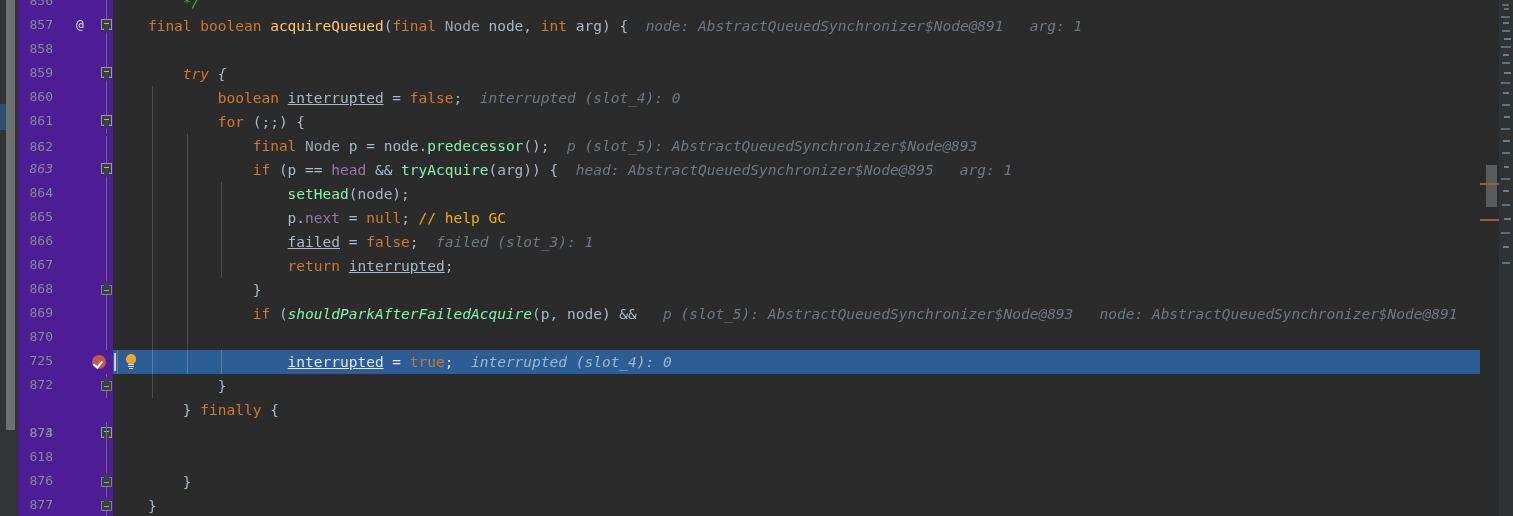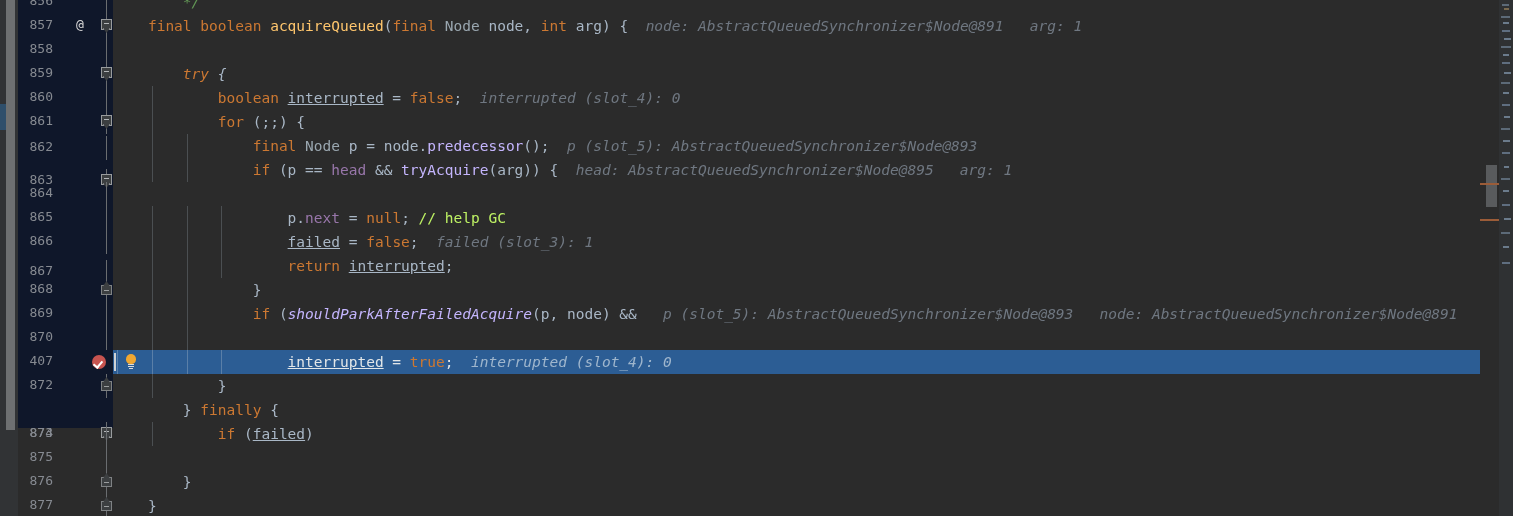--- a/index.html
+++ b/index.html
@@ -38,22 +38,22 @@
     position: absolute;
     left: 0; top: 104px;
     width: 6px; height: 26px;
     background: #2f4f6b;
   }
 
   
   .gutter {
     position: absolute;
     left: 18px; top: 0;
-    width: 95px; height: 428px;
-    background: #0f172a;
+    width: 95px; height: 516px;
+    background: #4c1d95;
   }
   .gutter-row {
     position: relative;
     height: 24px;
     width: 95px;
   }
   .lineno {
     position: absolute;
     right: 60px;
     top: 3px;
@@ -206,24 +206,24 @@
   }
   .bulb-b1 { position:absolute; left:4px; top:10px; width:6px; height:1px; background:#dcdcdc; }
   .bulb-b2 { position:absolute; left:4px; top:12px; width:6px; height:1px; background:#dcdcdc; }
   .bulb-b3 { position:absolute; left:5px; top:14px; width:4px; height:1px; background:#dcdcdc; }
 
   
   .kw   { color: #cc7832; }            
   .cls  { color: #9aa7b0; }            
   .typ  { color: #a9b7c6; }            
   .mdecl{ color: #ffc66d; }            
-  .mcall{ color: #c4b5fd; }            
+  .mcall{ color: #86efac; }            
   .fld  { color: #9876aa; }            
   .cmt  { color: #629755; font-style: italic; }  
-  .lcmt { color: #bef264; }            
+  .lcmt { color: #eab308; }            
   .var  { color: #a9b7c6; text-decoration: underline; }  
   .ital { font-style: italic; }
   .punc { color: #a9b7c6; }
   
   .hint {
     color: #6f7781;
     font-style: italic;
   }
   .code-row.selected .hint { color: #9fb6cd; }
   .code-row.selected .var,
@@ -295,74 +295,74 @@
       </div>
       <div class="gutter-row" style="position: absolute; top: 110px; left: 0px;">
         <div class="lineno">861</div>
         <div class="fold-line"></div>
         <div class="fold-down"></div>
       </div>
       <div class="gutter-row" style="position: absolute; top: 136px; left: 0px;">
         <div class="lineno">862</div>
         <div class="fold-line"></div>
       </div>
-      <div class="gutter-row" style="position: absolute; top: 169px; left: 0px;">
+      <div class="gutter-row" style="position: absolute; top: 158px; left: 0px; font-style: italic;">
         <div class="lineno">863</div>
         <div class="fold-line"></div>
         <div class="fold-down"></div>
       </div>
       <div class="gutter-row" style="position: absolute; top: 182px; left: 0px;">
         <div class="lineno">864</div>
         <div class="fold-line"></div>
       </div>
       <div class="gutter-row" style="position: absolute; top: 206px; left: 0px;">
         <div class="lineno">865</div>
         <div class="fold-line"></div>
       </div>
       <div class="gutter-row" style="position: absolute; top: 230px; left: 0px;">
         <div class="lineno">866</div>
         <div class="fold-line"></div>
       </div>
-      <div class="gutter-row" style="position: absolute; top: 254px; left: 0px; margin-top: 6px;">
+      <div class="gutter-row" style="position: absolute; top: 254px; left: 0px;">
         <div class="lineno">867</div>
         <div class="fold-line"></div>
       </div>
       <div class="gutter-row" style="position: absolute; top: 278px; left: 0px;">
         <div class="lineno">868</div>
         <div class="fold-line"></div>
         <div class="fold-up"></div>
       </div>
       <div class="gutter-row" style="position: absolute; top: 302px; left: 0px;">
         <div class="lineno">869</div>
         <div class="fold-line"></div>
       </div>
       <div class="gutter-row" style="position: absolute; top: 326px; left: 0px;">
         <div class="lineno">870</div>
         <div class="fold-line"></div>
       </div>
       <div class="gutter-row" style="position: absolute; top: 350px; left: 0px;">
-        <div class="lineno">407</div>
+        <div class="lineno">725</div>
         <div class="breakpoint"></div>
       </div>
       <div class="gutter-row" style="position: absolute; top: 374px; left: 0px;">
         <div class="lineno">872</div>
         <div class="fold-line"></div>
         <div class="fold-up"></div>
       </div>
       <div class="gutter-row" style="position: absolute; top: 422px; left: 0px;">
         <div class="lineno">873</div>
         <div class="fold-line"></div>
         <div class="fold-down"></div>
       </div>
       <div class="gutter-row" style="position: absolute; top: 422px; left: 0px;">
         <div class="lineno">874</div>
         <div class="fold-line"></div>
       </div>
       <div class="gutter-row" style="position: absolute; top: 446px; left: 0px;">
-        <div class="lineno">875</div>
+        <div class="lineno">618</div>
         <div class="fold-line"></div>
       </div>
       <div class="gutter-row" style="position: absolute; top: 470px; left: 0px;">
         <div class="lineno">876</div>
         <div class="fold-line"></div>
         <div class="fold-up"></div>
       </div>
       <div class="gutter-row" style="position: absolute; top: 494px; left: 0px;">
         <div class="lineno">877</div>
         <div class="fold-line"></div>
@@ -371,30 +371,30 @@
     </div>
 
   <div class="code-area" id="code-area">
       <div class="code-row" style="position: absolute; top: -10px; left: 0px; width: 1380px;"><div class="code-text"><span class="punc">        </span><span class="cmt">*/</span></div></div>
       <div class="code-row" style="position: absolute; top: 14px; left: 0px; width: 1380px;"><div class="code-text"><span class="punc">    </span><span class="kw">final</span><span class="punc"> </span><span class="kw">boolean</span><span class="punc"> </span><span class="mdecl">acquireQueued</span><span class="punc">(</span><span class="kw">final</span><span class="punc"> </span><span class="cls">Node</span><span class="typ"> node</span><span class="punc">, </span><span class="kw">int</span><span class="typ"> arg</span><span class="punc">) {</span><span>  </span><span class="hint">node: AbstractQueuedSynchronizer$Node@891   arg: 1</span></div></div>
       <div class="code-row" style="position: absolute; top: 62px; left: 0px; width: 1380px; font-style: italic;"><div class="code-text"><span class="punc">        </span><span class="kw">try</span><span class="punc"> {</span></div></div>
       <div class="code-row" style="position: absolute; top: 86px; left: 0px; width: 1380px;"><div class="guide" style="left: 38.8px;"></div><div class="code-text"><span class="punc">            </span><span class="kw">boolean</span><span class="punc"> </span><span class="var">interrupted</span><span class="punc"> = </span><span class="kw">false</span><span class="punc">;</span><span>  </span><span class="hint">interrupted (slot_4): 0</span></div></div>
       <div class="code-row" style="position: absolute; top: 110px; left: 0px; width: 1380px;"><div class="guide" style="left: 38.8px;"></div><div class="code-text"><span class="punc">            </span><span class="kw">for</span><span class="punc"> (;;) {</span></div></div>
       <div class="code-row" style="position: absolute; top: 134px; left: 0px; width: 1380px;"><div class="guide" style="left: 38.8px;"></div><div class="guide" style="left: 73.6px;"></div><div class="code-text"><span class="punc">                </span><span class="kw">final</span><span class="punc"> </span><span class="cls">Node</span><span class="typ"> p = node.</span><span class="mcall">predecessor</span><span class="punc">();</span><span>  </span><span class="hint">p (slot_5): AbstractQueuedSynchronizer$Node@893</span></div></div>
       <div class="code-row" style="position: absolute; top: 158px; left: 0px; width: 1380px;"><div class="guide" style="left: 38.8px;"></div><div class="guide" style="left: 73.6px;"></div><div class="code-text"><span class="punc">                </span><span class="kw">if</span><span class="punc"> (p == </span><span class="fld">head</span><span class="punc"> &amp;&amp; </span><span class="mcall">tryAcquire</span><span class="punc">(arg)) {</span><span>  </span><span class="hint">head: AbstractQueuedSynchronizer$Node@895   arg: 1</span></div></div>
+      <div class="code-row" style="position: absolute; top: 182px; left: 0px; width: 1380px;"><div class="guide" style="left: 38.8px;"></div><div class="guide" style="left: 73.6px;"></div><div class="guide" style="left: 108.4px;"></div><div class="code-text"><span class="punc">                    </span><span class="mcall">setHead</span><span class="punc">(node);</span></div></div>
       <div class="code-row" style="position: absolute; top: 206px; left: 0px; width: 1380px;"><div class="guide" style="left: 38.8px;"></div><div class="guide" style="left: 73.6px;"></div><div class="guide" style="left: 108.4px;"></div><div class="code-text"><span class="punc">                    </span><span class="punc">p.</span><span class="fld">next</span><span class="punc"> = </span><span class="kw">null</span><span class="punc">; </span><span class="lcmt">// help GC</span></div></div>
       <div class="code-row" style="position: absolute; top: 230px; left: 0px; width: 1380px;"><div class="guide" style="left: 38.8px;"></div><div class="guide" style="left: 73.6px;"></div><div class="guide" style="left: 108.4px;"></div><div class="code-text"><span class="punc">                    </span><span class="var">failed</span><span class="punc"> = </span><span class="kw">false</span><span class="punc">;</span><span>  </span><span class="hint">failed (slot_3): 1</span></div></div>
       <div class="code-row" style="position: absolute; top: 254px; left: 0px; width: 1380px;"><div class="guide" style="left: 38.8px;"></div><div class="guide" style="left: 73.6px;"></div><div class="guide" style="left: 108.4px;"></div><div class="code-text"><span class="punc">                    </span><span class="kw">return</span><span class="punc"> </span><span class="var">interrupted</span><span class="punc">;</span></div></div>
       <div class="code-row" style="position: absolute; top: 278px; left: 0px; width: 1380px;"><div class="guide" style="left: 38.8px;"></div><div class="guide" style="left: 73.6px;"></div><div class="code-text"><span class="punc">                }</span></div></div>
       <div class="code-row" style="position: absolute; top: 302px; left: 0px; width: 1380px;"><div class="guide" style="left: 38.8px;"></div><div class="guide" style="left: 73.6px;"></div><div class="code-text"><span class="punc">                </span><span class="kw">if</span><span class="punc"> (</span><span class="mcall ital">shouldParkAfterFailedAcquire</span><span class="punc">(p, node) &amp;&amp; </span><span>  </span><span class="hint">p (slot_5): AbstractQueuedSynchronizer$Node@893   node: AbstractQueuedSynchronizer$Node@891</span></div></div>
       <div class="code-row" style="position: absolute; top: 326px; left: 0px; width: 1380px;"><div class="guide" style="left: 38.8px;"></div><div class="guide" style="left: 73.6px;"></div></div>
       <div class="code-row selected" style="position: absolute; top: 350px; left: 0px; width: 1380px;"><div class="guide" style="left: 4px;"></div><div class="guide" style="left: 38.8px;"></div><div class="guide" style="left: 73.6px;"></div><div class="guide" style="left: 108.4px;"></div><div class="caret"></div><div class="bulb"><div class="bulb-top"></div><div class="bulb-b1"></div><div class="bulb-b2"></div><div class="bulb-b3"></div></div><div class="code-text"><span class="punc">                    </span><span class="var">interrupted</span><span class="punc"> = </span><span class="kw">true</span><span class="punc">;</span><span>  </span><span class="hint">interrupted (slot_4): 0</span></div></div>
       <div class="code-row" style="position: absolute; top: 374px; left: 0px; width: 1380px;"><div class="guide" style="left: 38.8px;"></div><div class="code-text"><span class="punc">            }</span></div></div>
       <div class="code-row" style="position: absolute; top: 398px; left: 0px; width: 1380px;"><div class="code-text"><span class="punc">        } </span><span class="kw">finally</span><span class="punc"> {</span></div></div>
-      <div class="code-row" style="position: absolute; top: 422px; left: 0px; width: 1380px;"><div class="guide" style="left: 38.8px;"></div><div class="code-text"><span class="punc">            </span><span class="kw">if</span><span class="punc"> (</span><span class="var">failed</span><span class="punc">)</span></div></div>
       <div class="code-row" style="position: absolute; top: 470px; left: 0px; width: 1380px;"><div class="code-text"><span class="punc">        }</span></div></div>
       <div class="code-row" style="position: absolute; top: 494px; left: 0px; width: 1380px;"><div class="code-text"><span class="punc">    }</span></div></div>
     </div>
 
   <div class="right-scroll"></div>
   <div class="right-thumb"></div>
   <div class="err-stripe" style="top:183px"></div>
   <div class="err-stripe" style="top:219px"></div>
 
   <div class="minimap" id="minimap">

